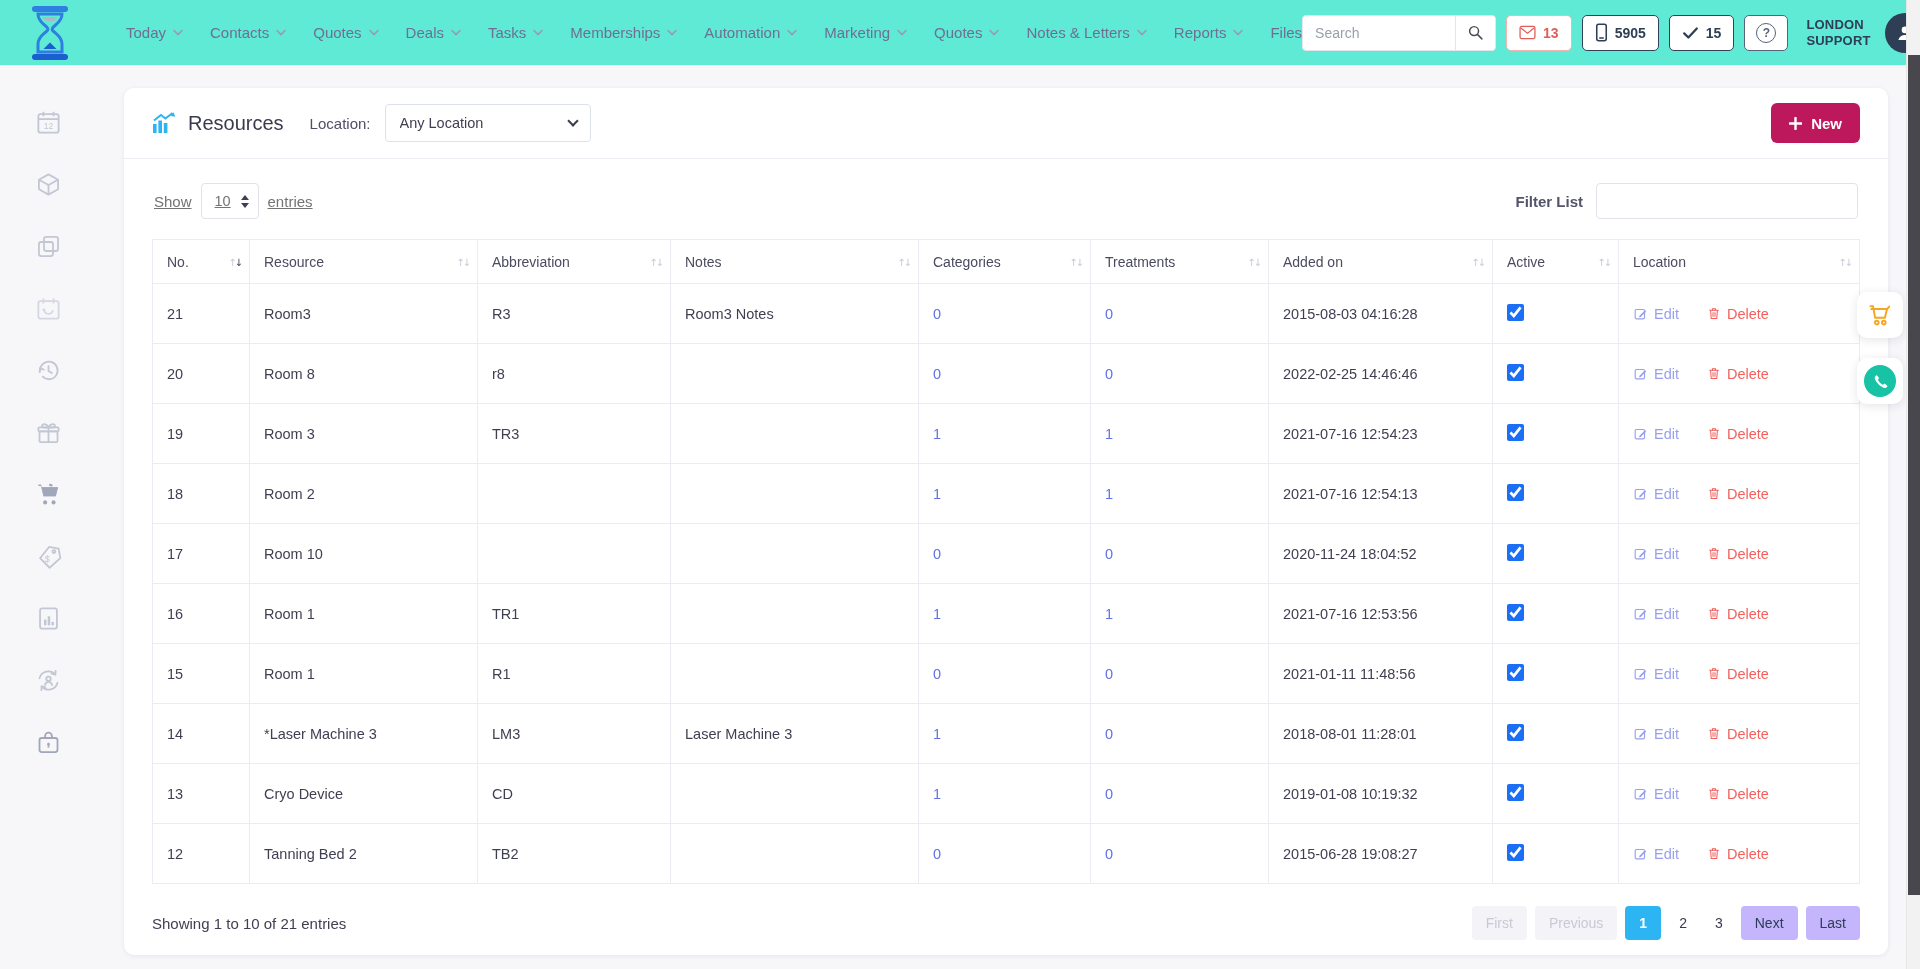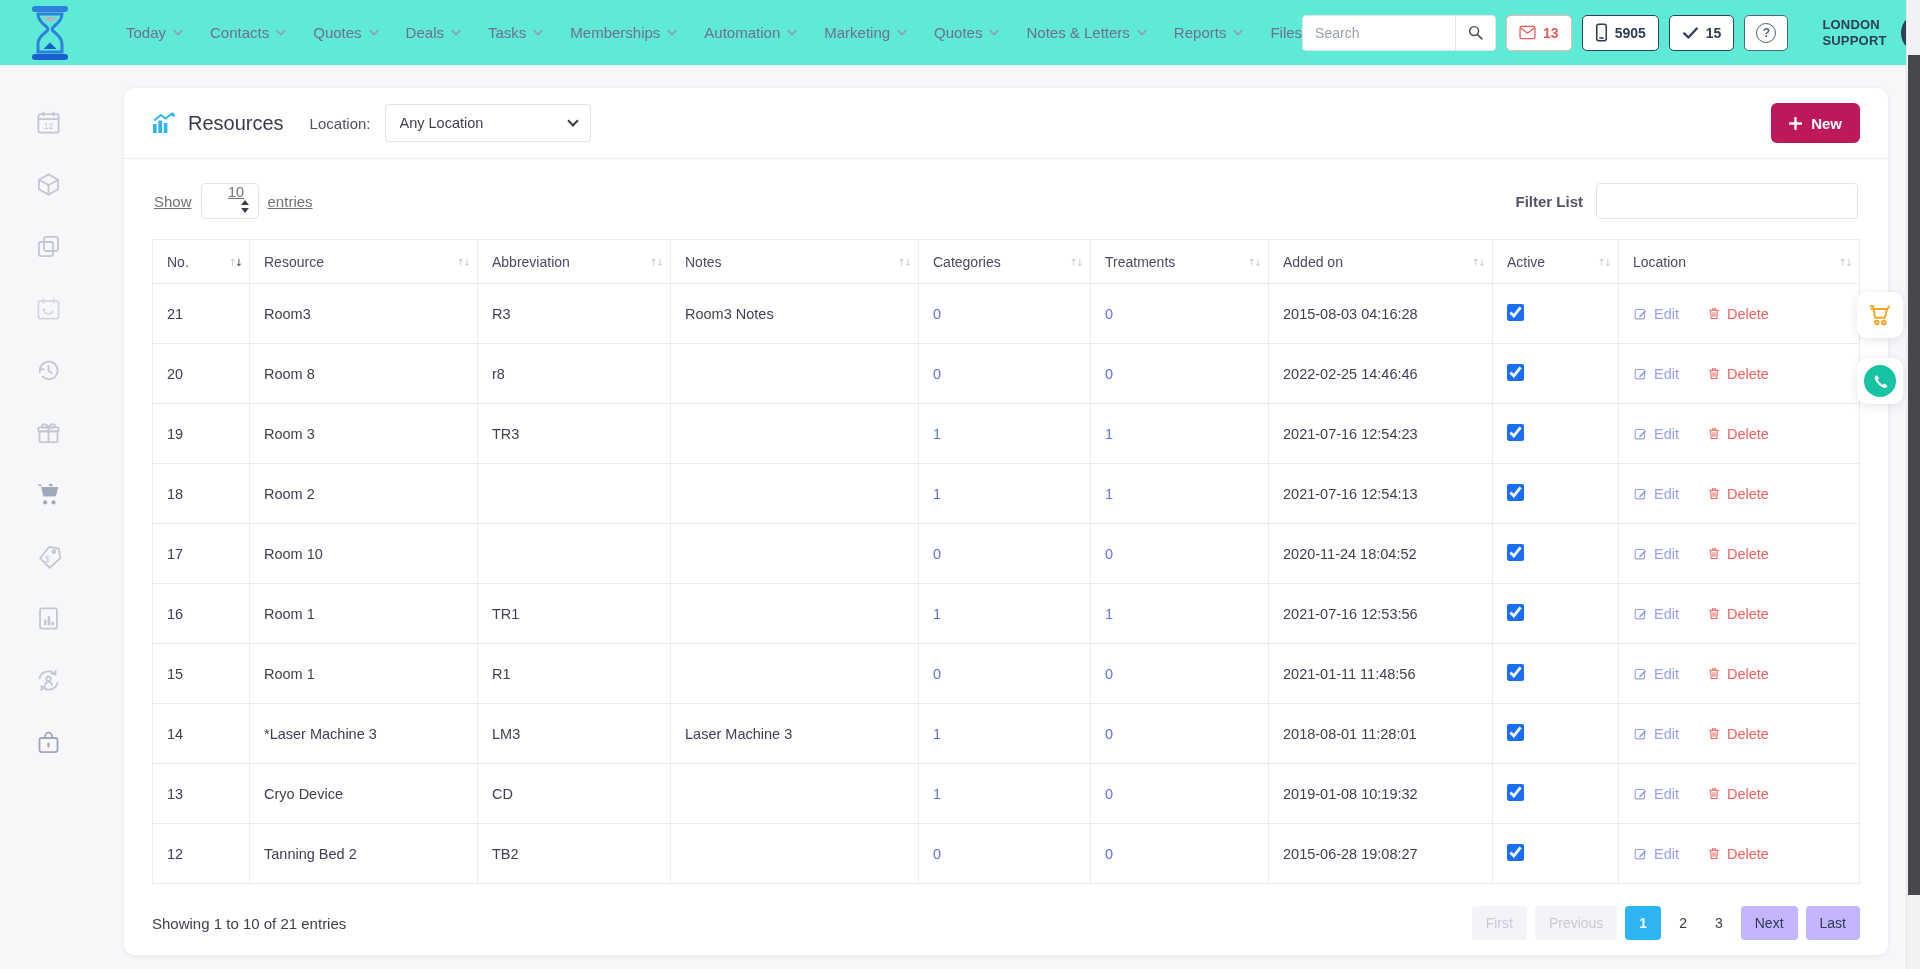--- a/index.html
+++ b/index.html
@@ -14,21 +14,21 @@
   .chev { width:10px; height:7px; }
   .top-right { margin-left:auto; display:flex; align-items:center; gap:10px; }
   .searchbox { display:flex; align-items:center; height:36px; border:1px solid #e4e4ec; border-radius:4px; background:#fff; overflow:hidden; }
   .searchbox input { border:none; outline:none; width:152px; padding:0 12px; font-size:14px; color:#3f3f52; font-family:inherit; }
   .searchbox input::placeholder { color:#9aa0ab; }
   .search-btn { width:40px; height:100%; border-left:1px solid #e4e4ec; display:flex; align-items:center; justify-content:center; cursor:pointer; color:#4a4a55; background:#fff; }
   .badge { display:inline-flex; align-items:center; gap:7px; height:36px; padding:0 12px; border-radius:5px; border:1px solid #33415c; color:#2e3e55; font-size:14px; font-weight:700; background:#fff; cursor:pointer; }
   .badge.red { border-color:#f3b3af; color:#e25d5a; }
   .badge.help { padding:0 11px; border-color:#55637e; }
   .qmark { width:20px; height:20px; border:1.6px solid #55637e; border-radius:50%; display:flex; align-items:center; justify-content:center; font-size:12px; font-weight:700; color:#55637e; }
-  .username { font-size:13px; font-weight:700; color:#2e3e55; line-height:1.2; margin:0 4px 0 24px; letter-spacing:.2px; }
+  .username { font-size:13px; font-weight:700; color:#2e3e55; line-height:1.2; margin:0 4px 0 8px; letter-spacing:.2px; }
   .avatar { width:40px; height:40px; border-radius:50%; background:#2e3e55; display:flex; align-items:center; justify-content:center; cursor:pointer; }
 
   
   .sidebar { position:absolute; left:0; top:66px; width:96px; padding-top:42px; display:flex; flex-direction:column; align-items:center; }
   .side-ic { height:28px; margin-bottom:34px; color:#c3c7d4; cursor:pointer; display:flex; align-items:center; justify-content:center; }
   .side-ic.dim { color:#d4d8e2; }
   .side-ic.dark { color:#a0a7ba; }
 
   
   .card { position:absolute; left:124px; right:32px; top:88px; bottom:14px; background:#fff; border-radius:10px; box-shadow:0 1px 5px rgba(30,30,60,.08); padding:0 28px; }
@@ -37,21 +37,21 @@
   .page-title { font-size:20px; color:#3a3a4e; font-weight:500; }
   .loc-label { font-size:15px; color:#4f4f66; margin:0 14px 0 26px; }
   .sel-wrap { position:relative; }
   .sel-wrap select { appearance:none; -webkit-appearance:none; width:206px; height:38px; border:1px solid #dde1e9; border-radius:4px; background:#fff; font-family:inherit; font-size:14.5px; color:#3f3f52; padding:0 34px 0 14px; cursor:pointer; outline:none; }
   .sel-chev { position:absolute; right:14px; top:13px; width:8px; height:8px; border-right:2px solid #3c3c4a; border-bottom:2px solid #3c3c4a; transform:rotate(45deg); pointer-events:none; }
   .new-btn { margin-left:auto; display:inline-flex; align-items:center; gap:9px; height:40px; padding:0 18px; background:#be185d; color:#fff; font-size:15px; font-weight:600; border:none; border-radius:6px; cursor:pointer; font-family:inherit; }
   .card-divider { height:1px; background:#ececf2; margin:0 -28px; }
 
   .controls { display:flex; align-items:center; justify-content:space-between; padding:24px 2px 20px; }
   .show-group { display:flex; align-items:center; gap:9px; font-size:15px; color:#737373;text-decoration:underline; }
-  .show-box { width:58px; height:36px; border:1px solid #e2e2ea; border-radius:4px; display:flex; align-items:center; cursor:pointer; background:#fff;flex-direction:column; }
+  .show-box { width:58px; height:36px; border:1px solid #e2e2ea; border-radius:4px; display:flex; align-items:center; cursor:pointer; background:#fff; }
   .show-box .val { margin-left:13px; font-size:14.5px; }
   .spin { margin-left:auto; margin-right:9px; display:flex; flex-direction:column; gap:3px; }
   .spin i { width:0; height:0; border-left:4px solid transparent; border-right:4px solid transparent; }
   .spin .up { border-bottom:5px solid #3f3f52; }
   .spin .dn { border-top:5px solid #3f3f52; }
   .filter-group { display:flex; align-items:center; gap:13px; }
   .filter-label { font-size:15px; font-weight:600; color:#535369; }
   .filter-group input { width:262px; height:36px; border:1px solid #e2e2ea; border-radius:4px; outline:none; font-family:inherit; font-size:14px; padding:0 10px; color:#3f3f52; }
 
   

